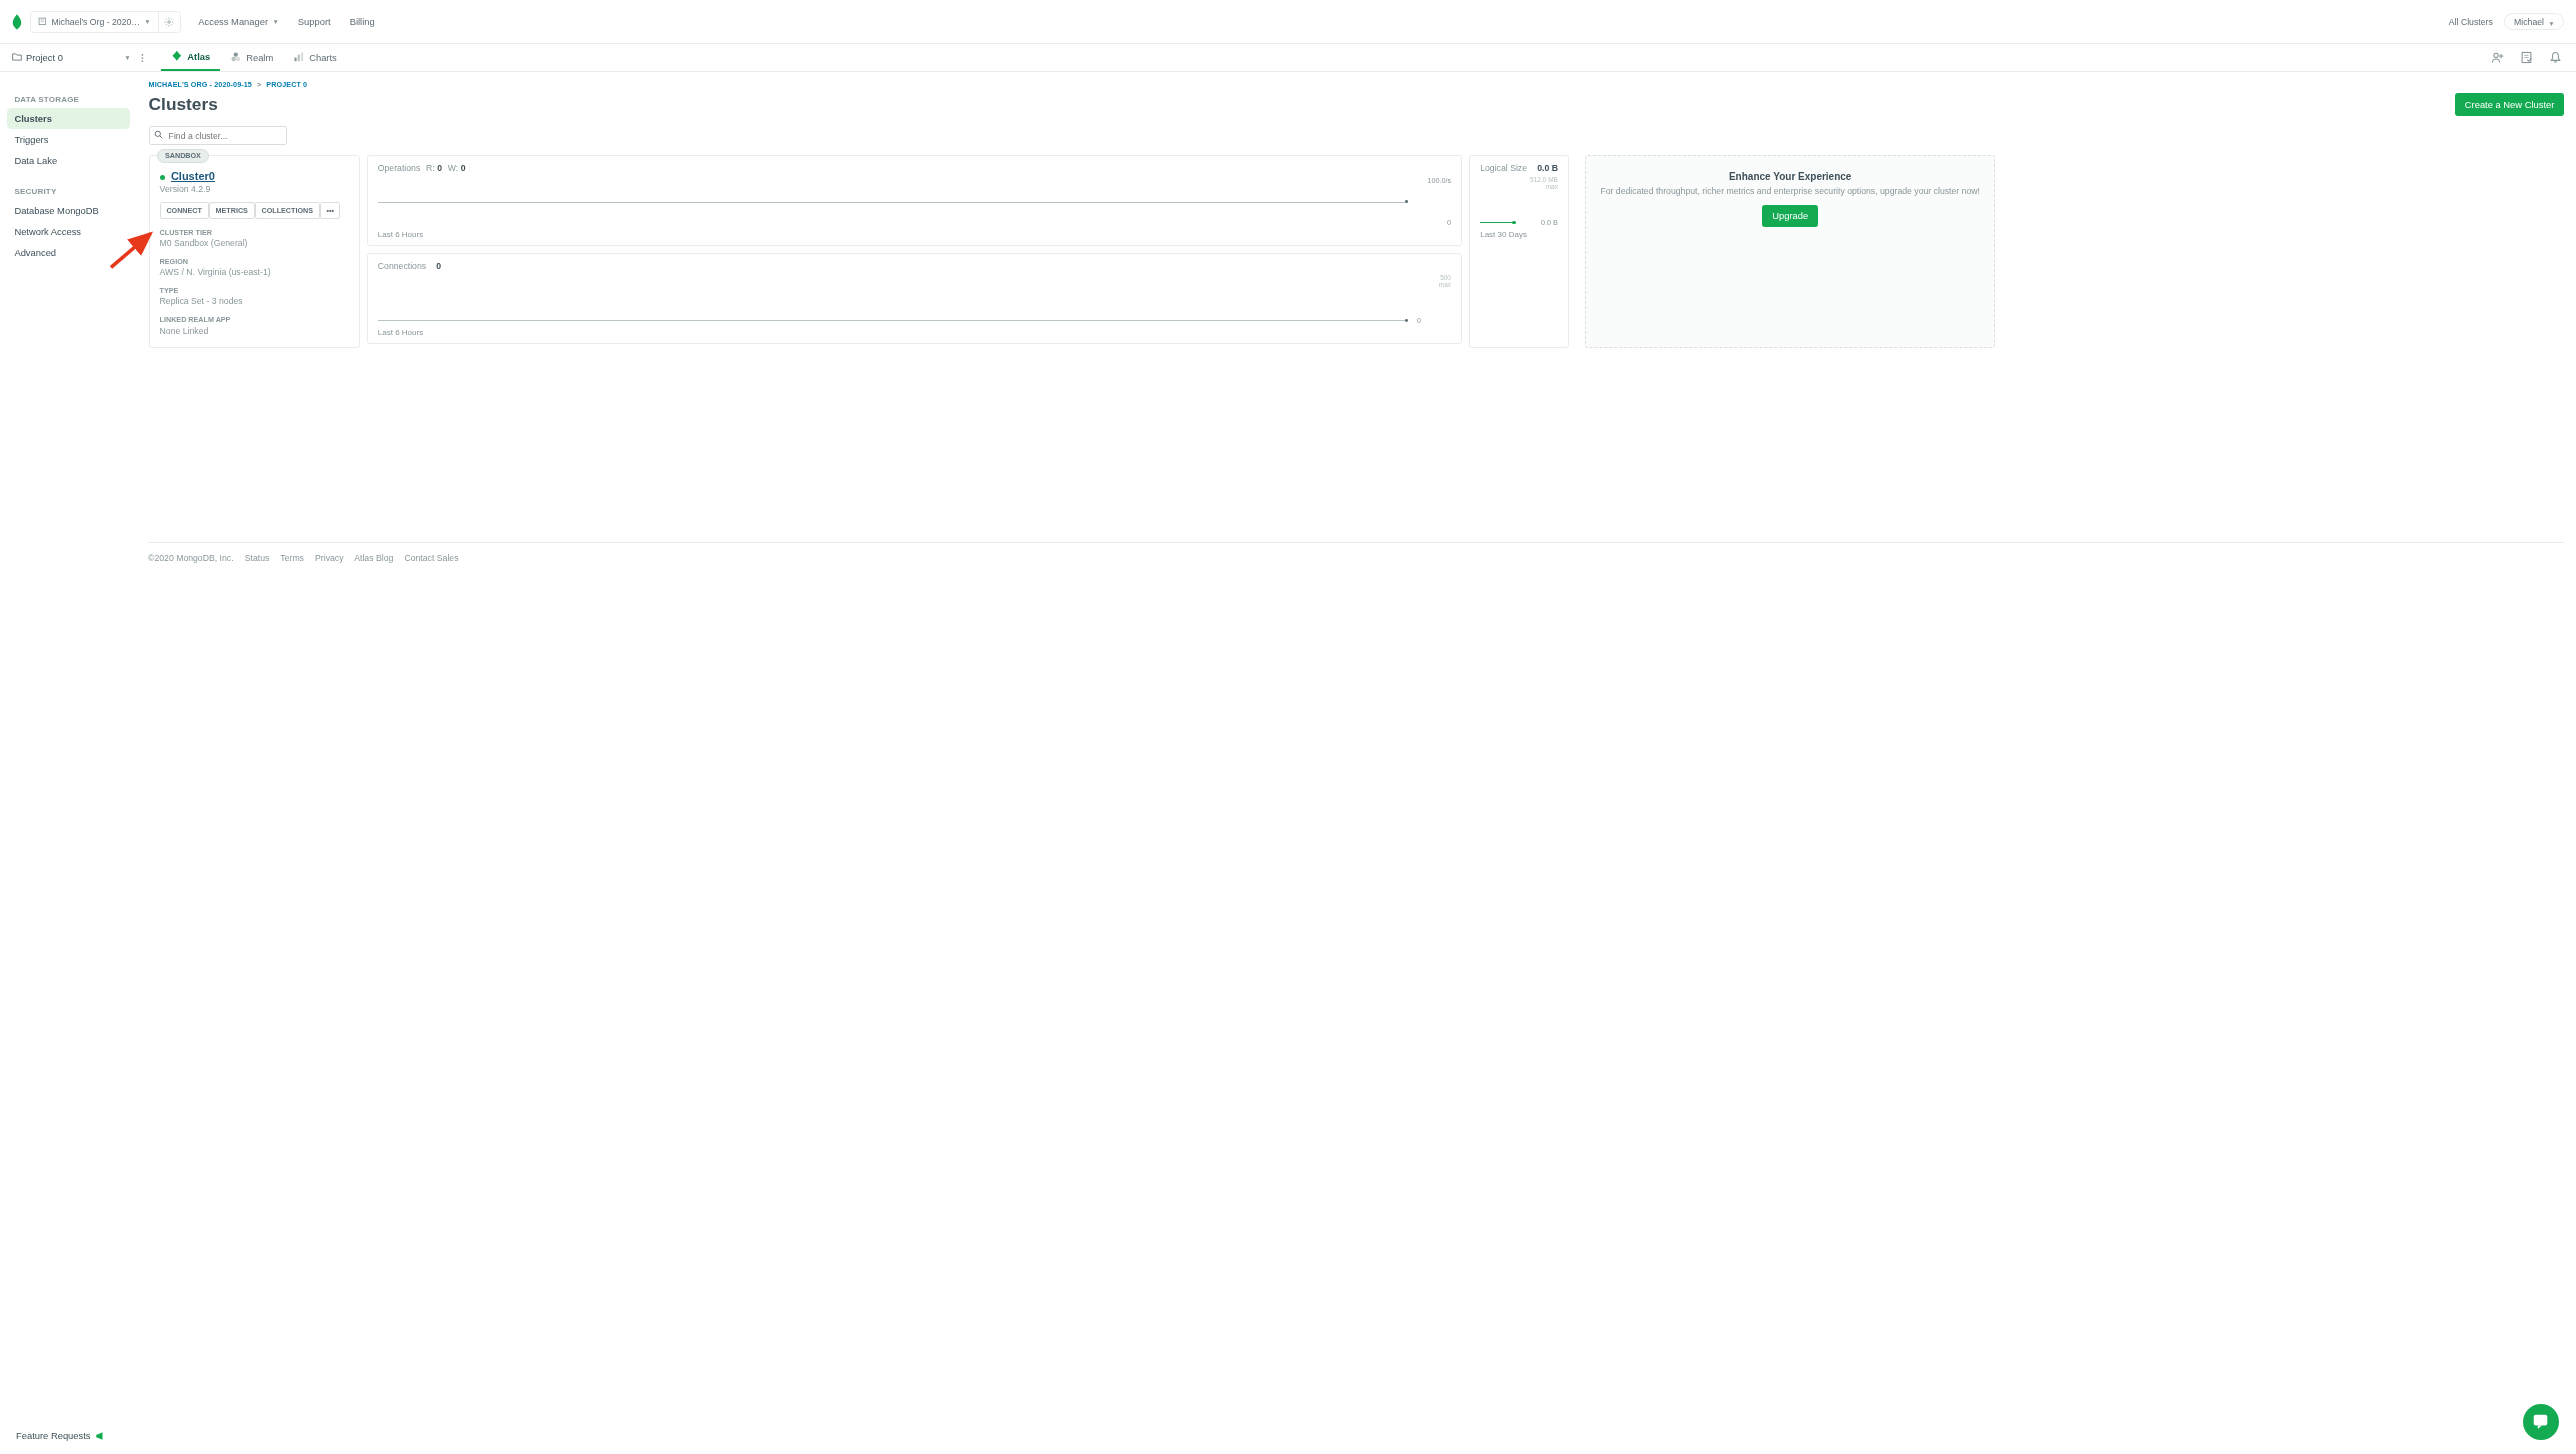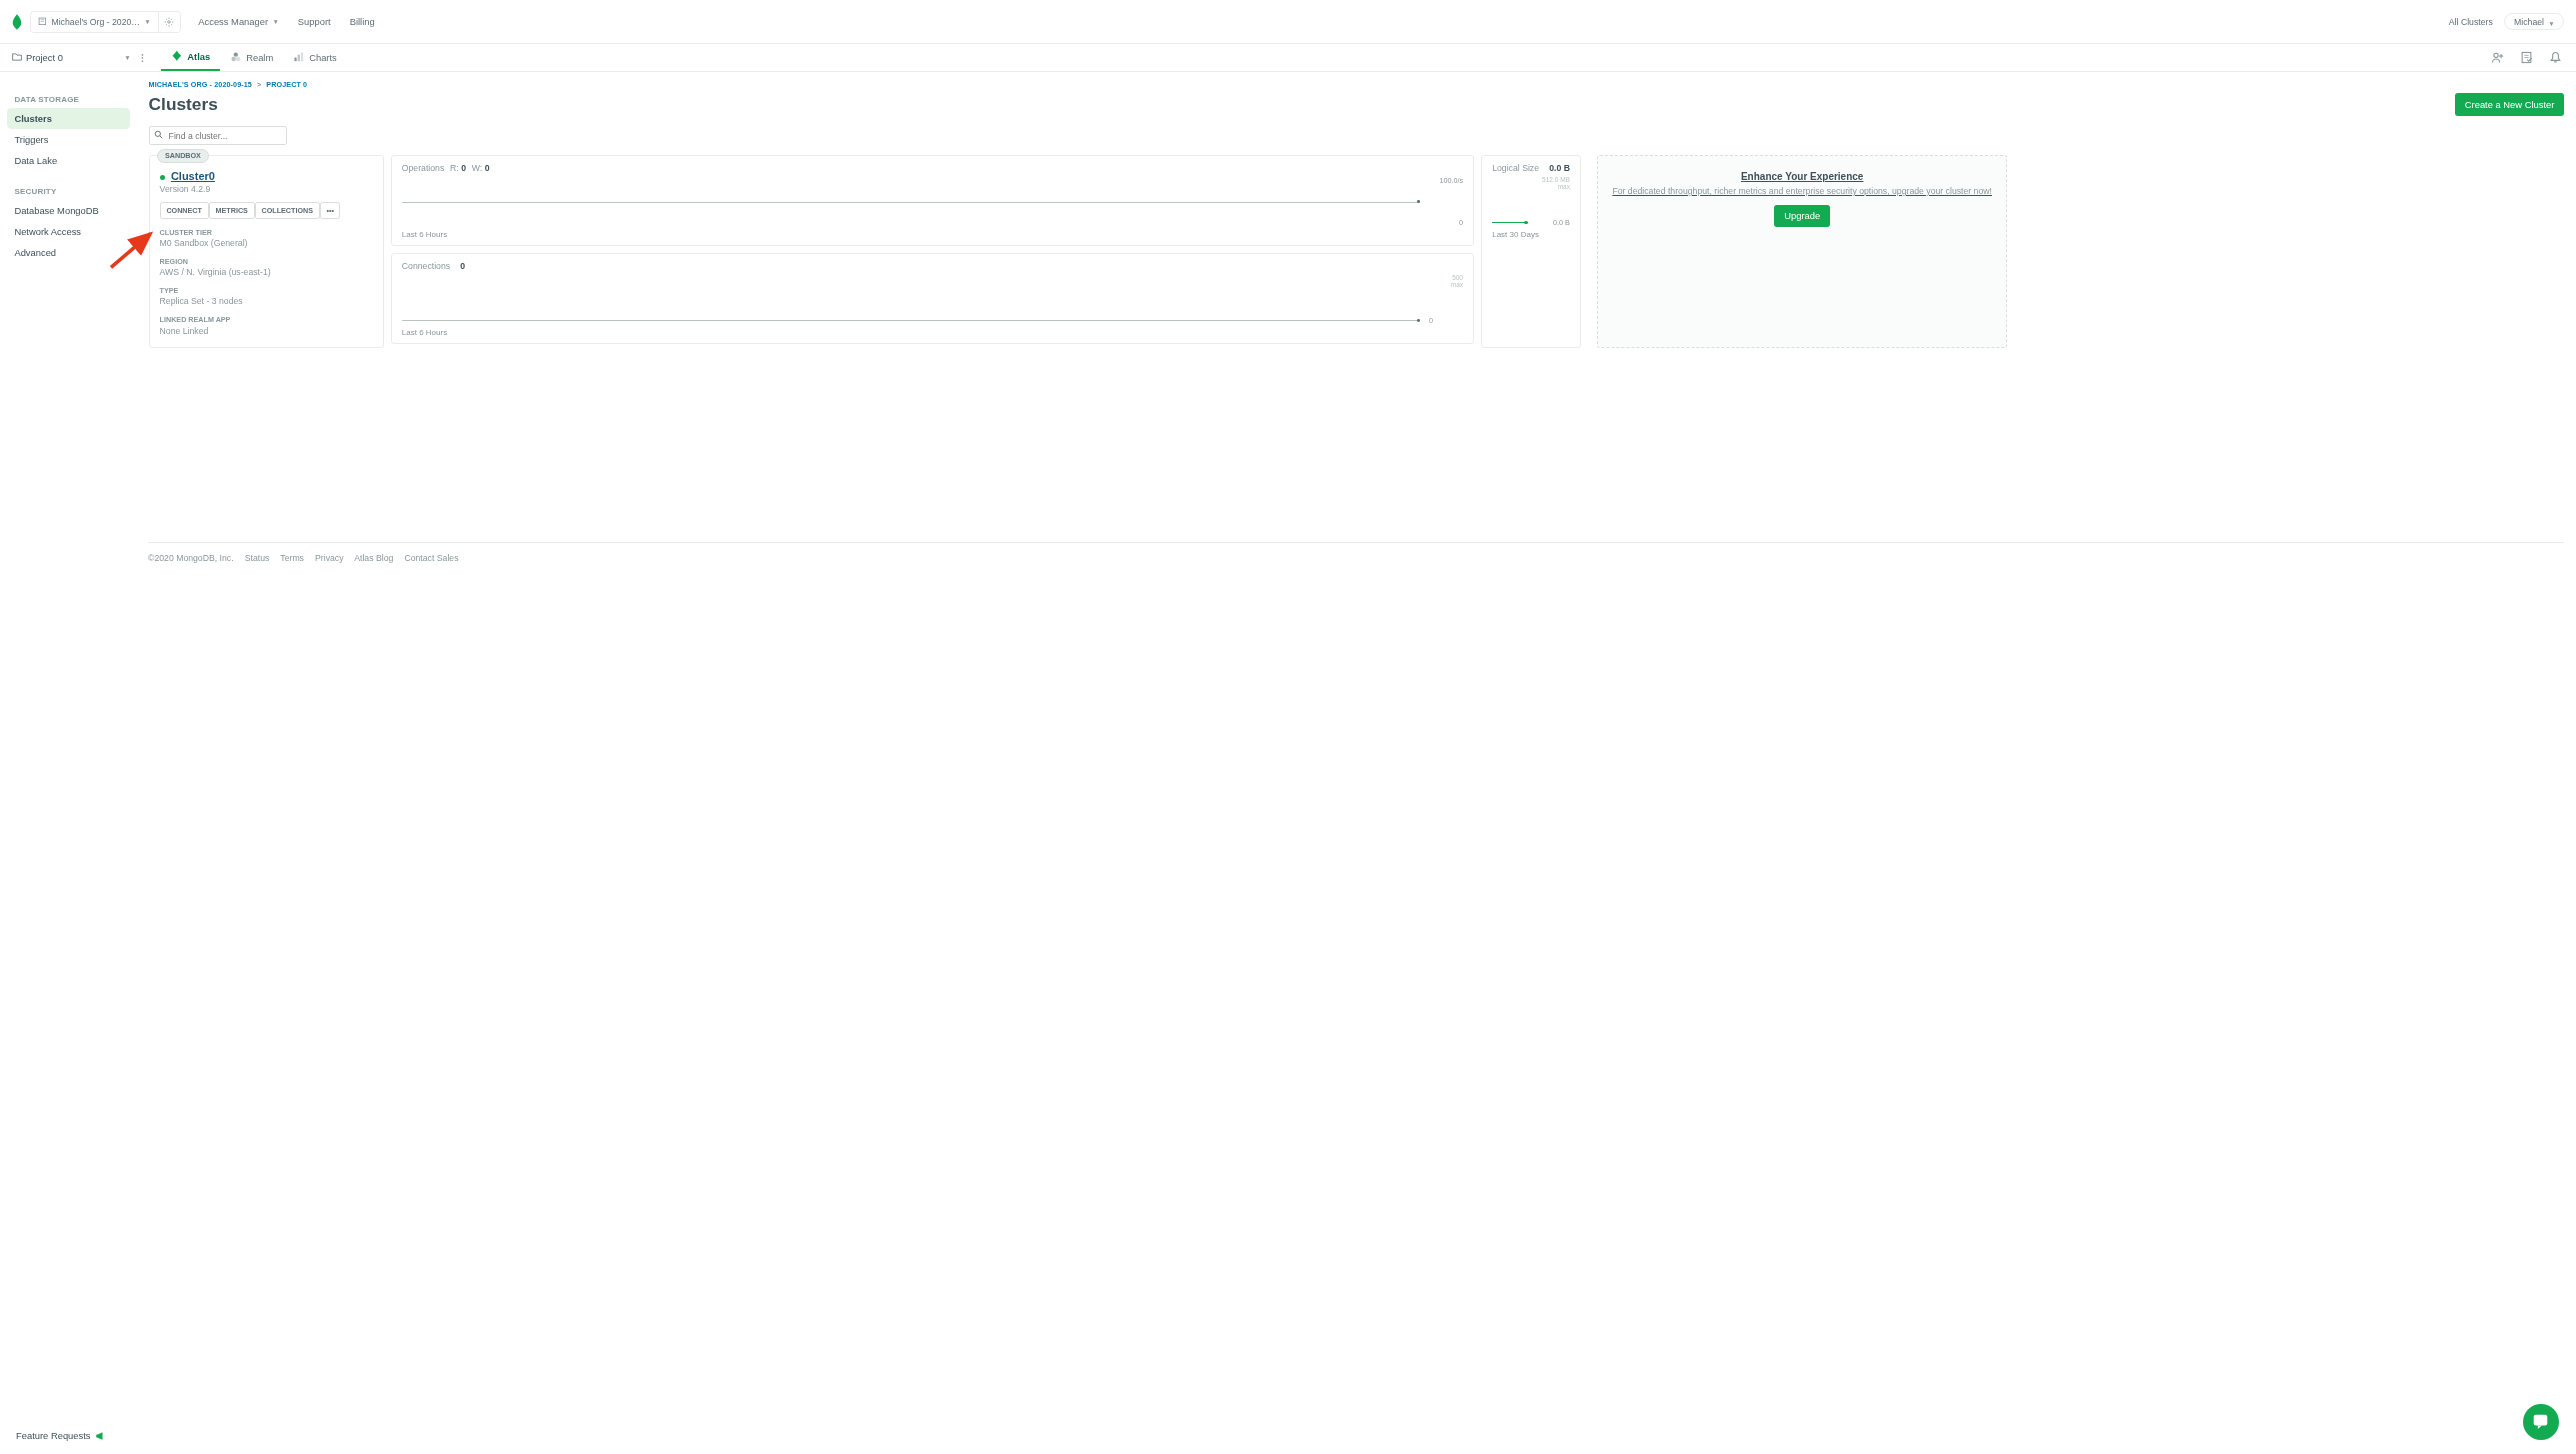--- a/index.html
+++ b/index.html
@@ -28,21 +28,21 @@
 .breadcrumb { font-size: 7.2px; font-weight: 700; color: #007cad; letter-spacing: 0.1px; }
 .breadcrumb .sep { color: #89979b; margin: 0 2.9px; }
 .page-head { display: flex; align-items: center; margin-top: 4.3px; margin-bottom: 10px; }
 .page-title { font-size: 17.3px; font-weight: 600; color: #3d4f58; }
 .primary-btn { margin-left: auto; background: #13aa52; color: #fff; border-radius: 2.9px; padding: 5.8px 10px; font-size: 9.4px; font-weight: 500; cursor: pointer; border: none; }
 .search-wrap { position: relative; width: 138px; margin-bottom: 10px; }
 .search-wrap input { width: 100%; height: 19px; border: 0.7px solid #d9dedc; border-radius: 2.2px; padding: 0 5.8px 0 19px; font-size: 8.7px; }
 .search-wrap .icon { position: absolute; left: 5px; top: 3.6px; color: #5d6c74; font-size: 9.4px; }
 .cluster-row { display: flex; gap: 7.2px; }
 .card { background: #fff; border: 0.7px solid #e8edec; border-radius: 2.9px; position: relative; }
-.cluster-card { width: 235px; padding: 10px 10px 11.6px; position: relative; }
+.cluster-card { width: 211px; padding: 10px 10px 11.6px; position: relative; }
 .badge { position: absolute; top: -7.2px; left: 7.2px; background: #e7eeec; border: 0.7px solid #d9dedc; border-radius: 7.2px; padding: 1.4px 7.2px; font-size: 7.2px; font-weight: 700; color: #5d6c74; }
 .status-dot { width: 5.8px; height: 5.8px; border-radius: 50%; background: #13aa52; display: inline-block; margin-right: 2.9px; }
 .cluster-name { color: #1a567e; font-weight: 600; font-size: 11px; }
 .version { color: #89979b; font-size: 8.7px; margin-top: 1.4px; }
 .btn-row { display: flex; gap: 0; margin-top: 8.7px; margin-bottom: 7.2px; }
 .small-btn { border: 0.7px solid #d9dedc; background: #fff; border-radius: 2.2px; padding: 2.9px 5.8px; font-size: 7.2px; font-weight: 700; color: #5d6c74; cursor: pointer; }
 .more-btn { width: 20px; text-align: center; }
 .meta-label { font-size: 7.2px; font-weight: 700; color: #89979b; margin-top: 8.7px; }
 .meta-value { font-size: 8.7px; color: #89979b; margin-top: 1.4px; }
 .chart-col { display: flex; flex-direction: column; gap: 7.2px; flex: 1; }
@@ -51,21 +51,21 @@
 .chart-head .val { color: #3d4f58; font-weight: 600; }
 .chart-area { position: relative; height: 51px; margin-top: 2.9px; }
 .chart-line { position: absolute; left: 0; right: 43px; top: 50%; border-top: 0.7px solid #b8c4c2; }
 .chart-dot { position: absolute; right: 43px; top: calc(50% - 1.4px); width: 2.9px; height: 2.9px; background: #5d6c74; border-radius: 50%; }
 .chart-top-label { position: absolute; right: 0; top: 0; font-size: 7.2px; color: #89979b; }
 .chart-bottom-label { position: absolute; right: 0; bottom: 0; font-size: 7.2px; color: #89979b; }
 .chart-footer { font-size: 8px; color: #89979b; margin-top: 2.9px; }
 .right-col { display: flex; flex-direction: row; gap: 16px; flex: 1; }
 .green-line { position: absolute; left: 0; right: 42px; bottom: 4.3px; border-top: 1.4px solid #13aa52; }
 .green-dot { position: absolute; right: 42px; bottom: 2.9px; width: 3.6px; height: 3.6px; background: #13aa52; border-radius: 50%; }
-.promo { background: #fafbfb; border: 0.7px dashed #d9dedc; border-radius: 2.9px; padding: 14.5px; text-align: center; text-decoration: underline; }
+.promo { background: #fafbfb; border: 0.7px dashed #d9dedc; border-radius: 2.9px; padding: 14.5px; text-align: center; }
 .promo-title { font-size: 10px; font-weight: 600; color: #3d4f58; margin-bottom: 4.3px; }
 .promo-text { font-size: 8.7px; color: #89979b; margin-bottom: 8.7px; }
 .arrow { position: absolute; width: 51px; height: 43px; pointer-events: none; }
 .footer { border-top: 0.7px solid #e8edec; margin-left: 148px; margin-right: 11.6px; padding: 10px 0; font-size: 8.7px; color: #89979b; }
 .footer a { color: #89979b; text-decoration: none; margin-right: 8.7px; }
 .footer .status-ok { color: #13aa52; }
 .feature-req { position: fixed; bottom: 13px; left: 16px; font-size: 9.4px; color: #3d4f58; display: flex; align-items: center; gap: 4.3px; }
 .intercom { position: fixed; bottom: 14.5px; right: 17.3px; width: 36px; height: 36px; border-radius: 50%; background: #13aa52; display: flex; align-items: center; justify-content: center; color: #fff; }
 svg { display: block; }
 .chart-ymax { text-align: right; font-size: 6.5px; color: #b8c4c2; line-height: 1.1; }

